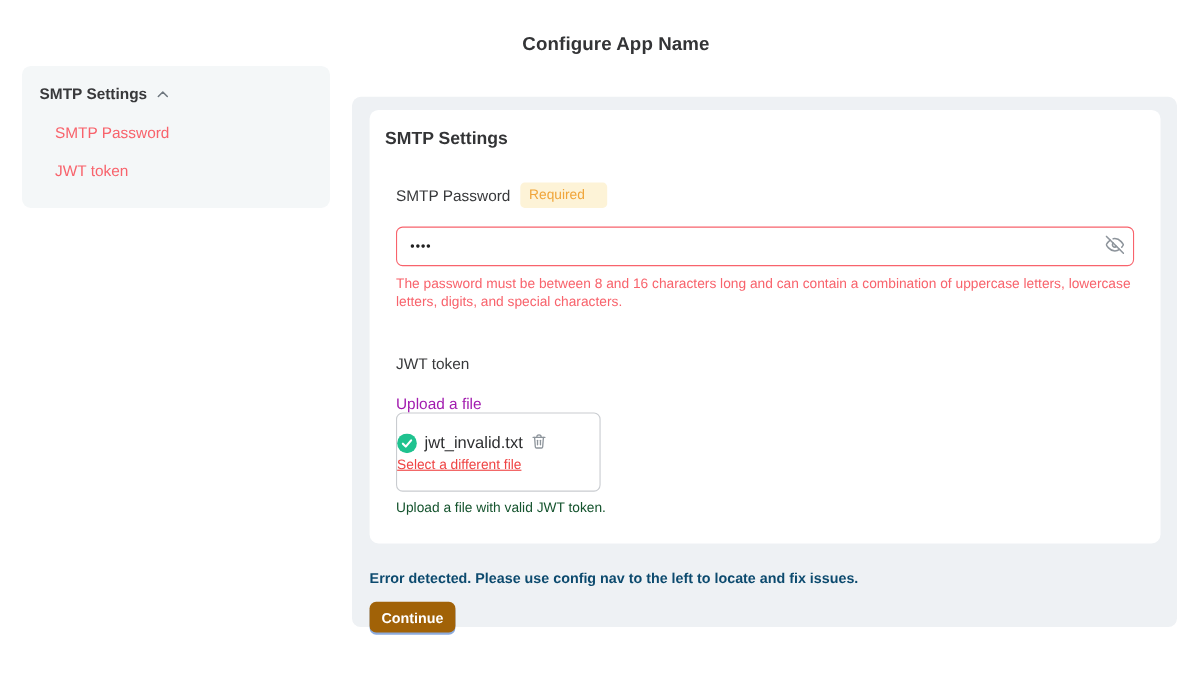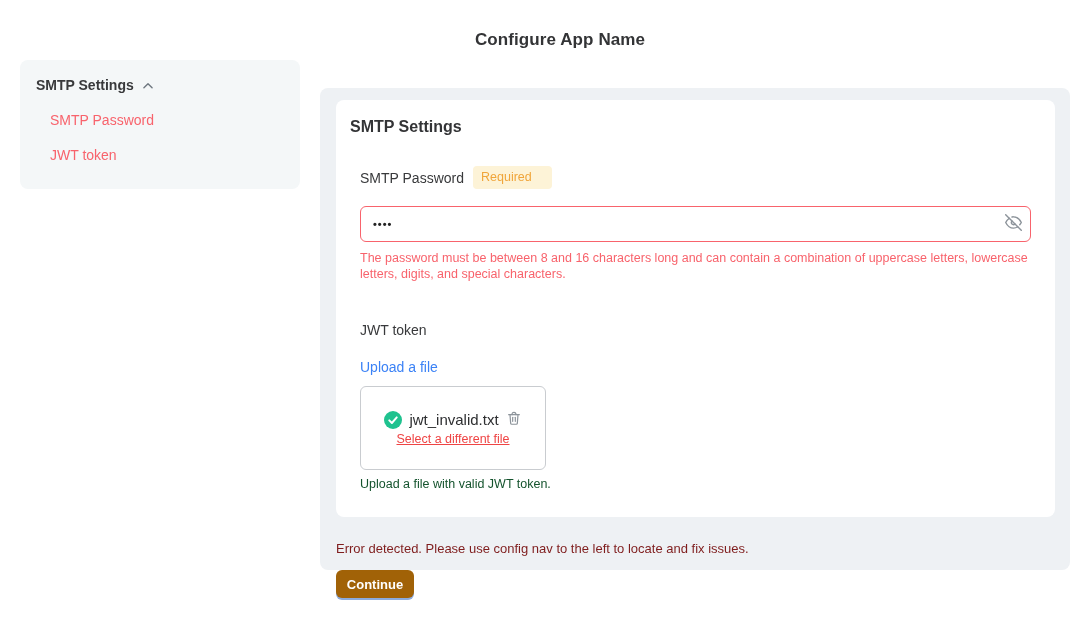--- a/index.html
+++ b/index.html
@@ -103,28 +103,28 @@
   }
   .field-error {
     width: 671px;
     margin-top: 8px;
     font-size: 12.5px;
     line-height: 16px;
     color: #f8636c;
   }
   .jwt-group { margin-top: 40px; }
   .jwt-label { font-size: 14px; color: #38393b; margin-bottom: 21px; }
-  .upload-label { font-size: 14px; color: #3b82f6; margin-bottom: 11px; }
+  .upload-label { font-size: 14px; color: #a21caf; }
   .upload-box {
-    width: 186px; height: 84px;
+    width: 186px; height: 72px;
     border: 1px solid #c9ccd0;
     border-radius: 6px;
     background: #ffffff;
     display: flex; flex-direction: column;
-    align-items: center; justify-content: center;
+    justify-content: center;
     gap: 3px;
   }
   .file-row { display: flex; align-items: center; gap: 7px; }
   .check-icon { width: 18px; height: 18px; flex: 0 0 auto; }
   .file-name { font-size: 15px; color: #2e2f31; }
   .trash-btn {
     border: none; background: transparent; cursor: pointer;
     color: #8d949b; padding: 0;
     display: flex; align-items: center;
   }
@@ -135,21 +135,22 @@
     cursor: pointer;
   }
   .upload-error {
     margin-top: 7px;
     font-size: 12.5px;
     color: #14532d;
   }
   .panel-error {
     margin: 24px 0 0 0;
     font-size: 13px;
-    color: #7f1d1d;
+    color: #0c4a6e;
+    font-weight: bold;
   }
   .continue-btn {
     margin-top: 14px;
     width: 78px; height: 28px;
     background: #a16207;
     border: none;
     border-radius: 6px;
     box-shadow: 0 2px 0 #8cabdd;
     color: #ffffff;
     font-family: "Liberation Sans", sans-serif;

